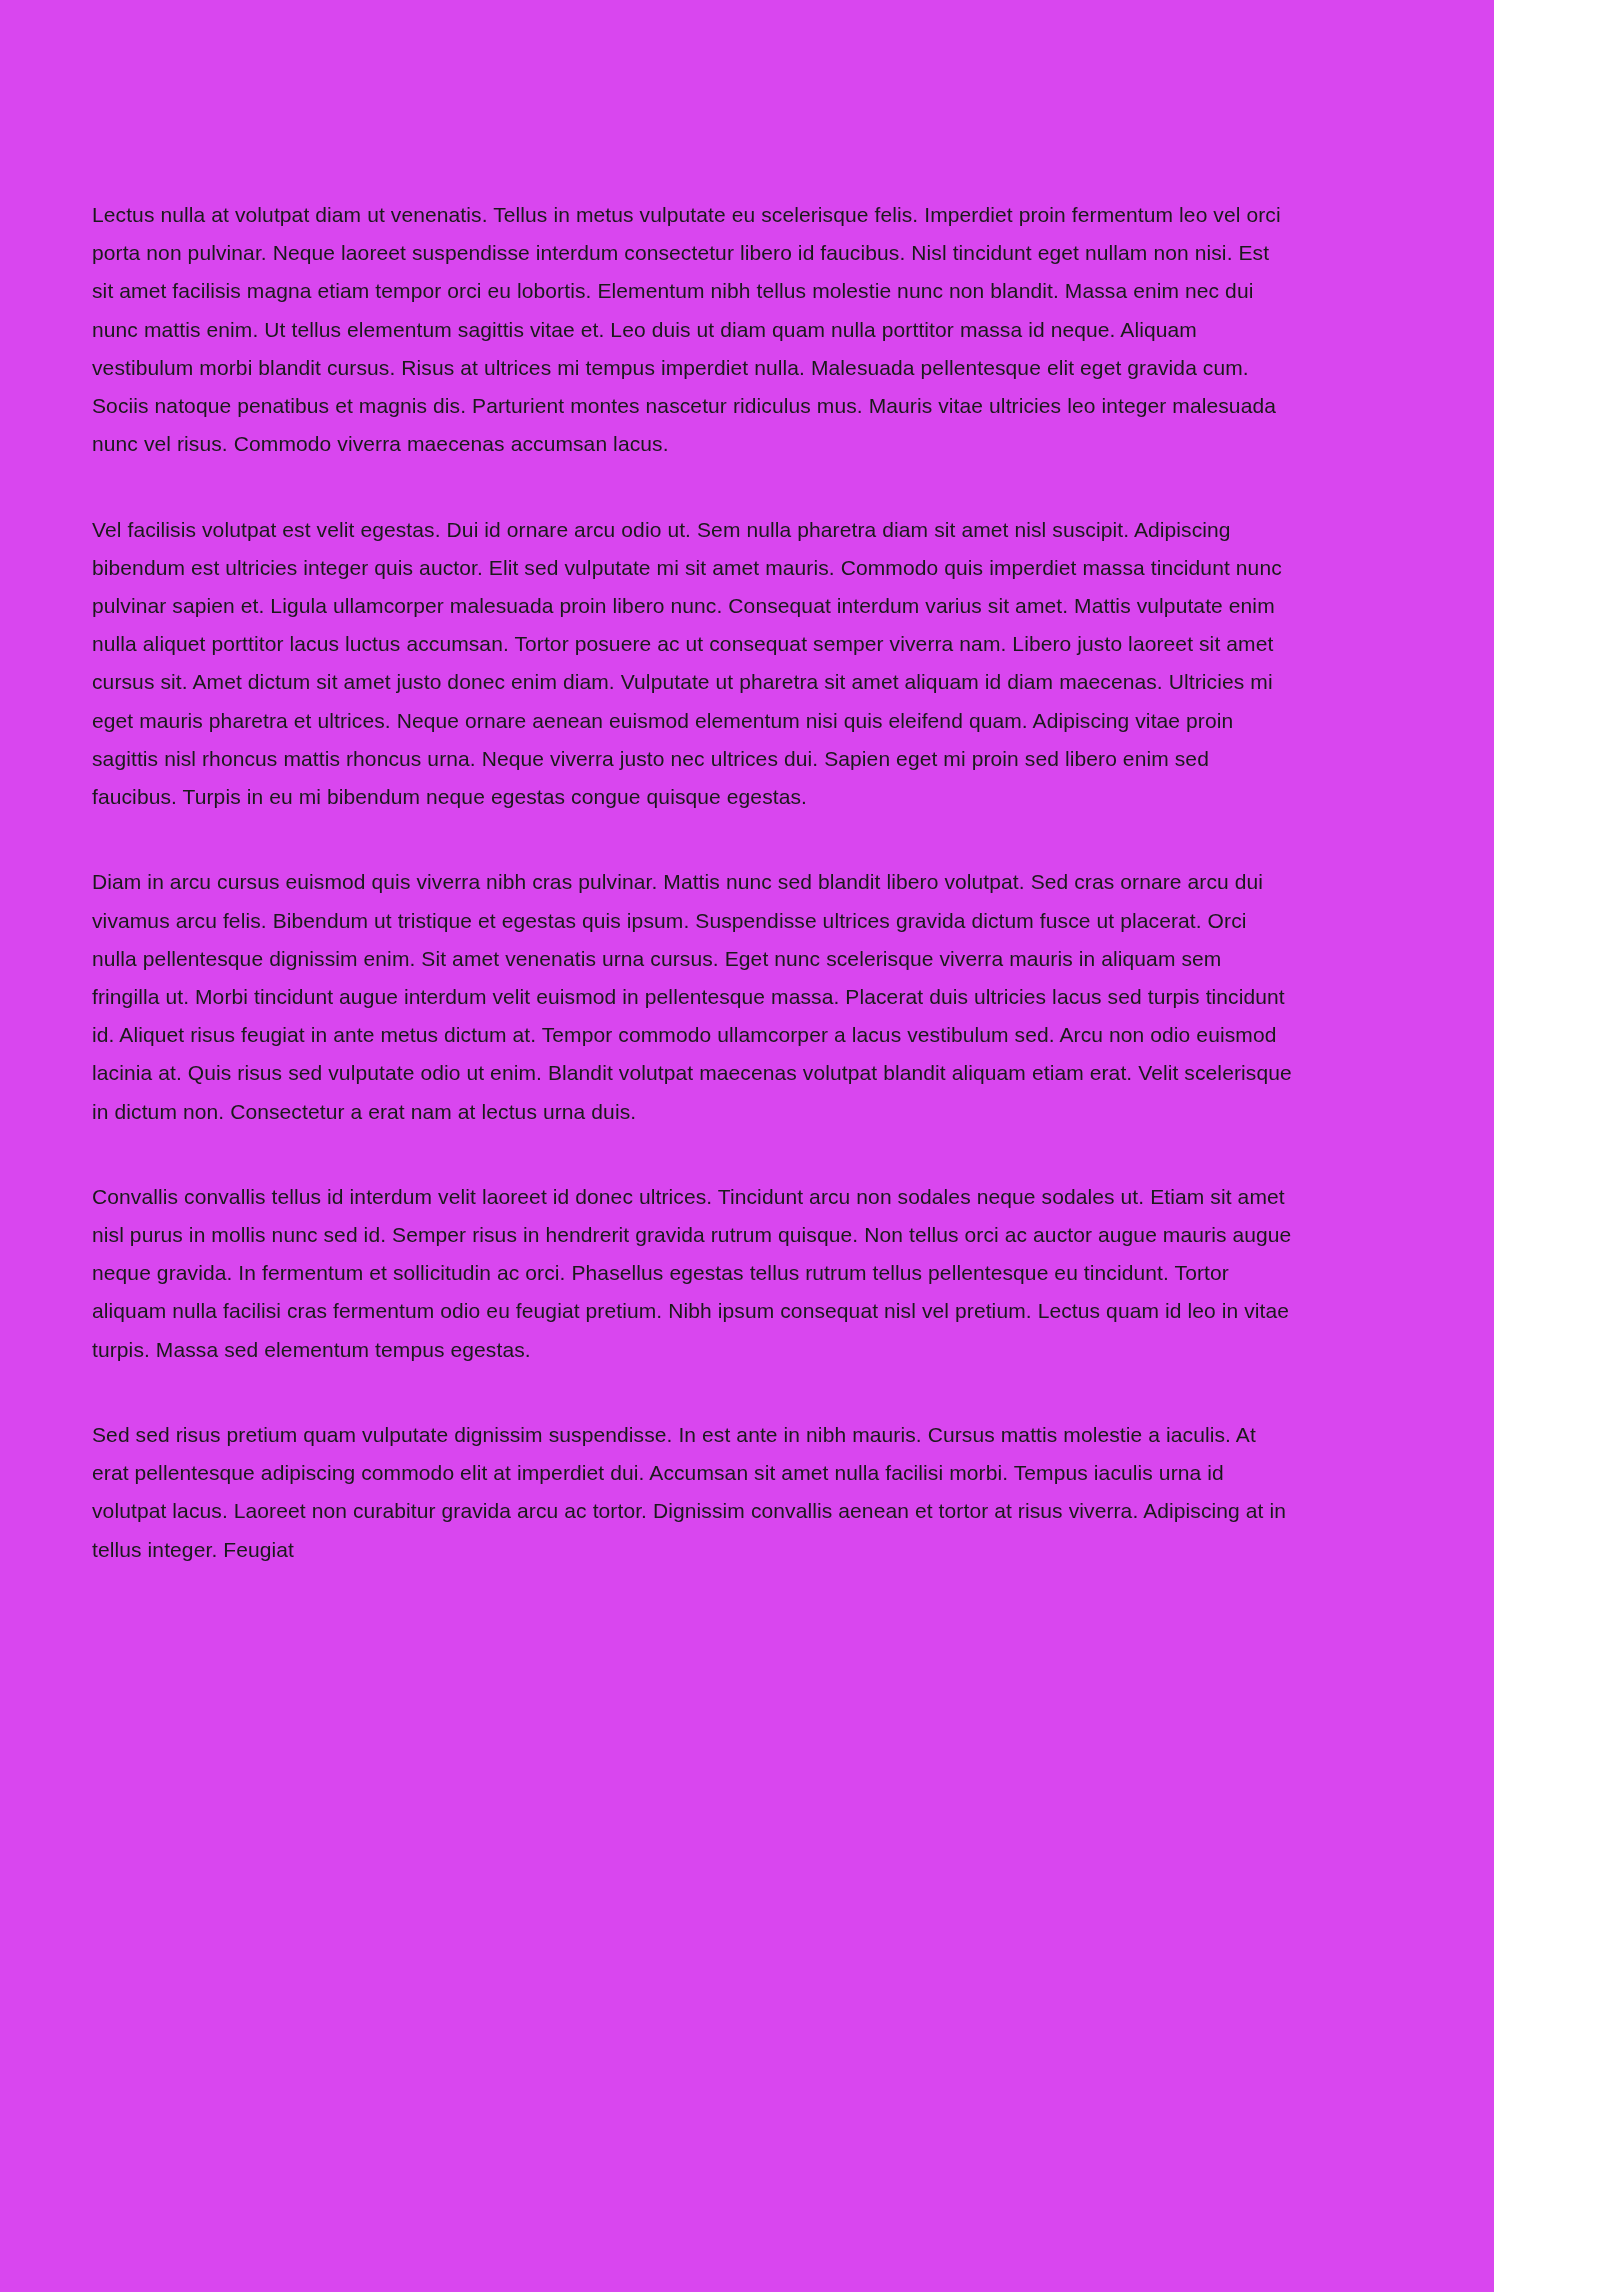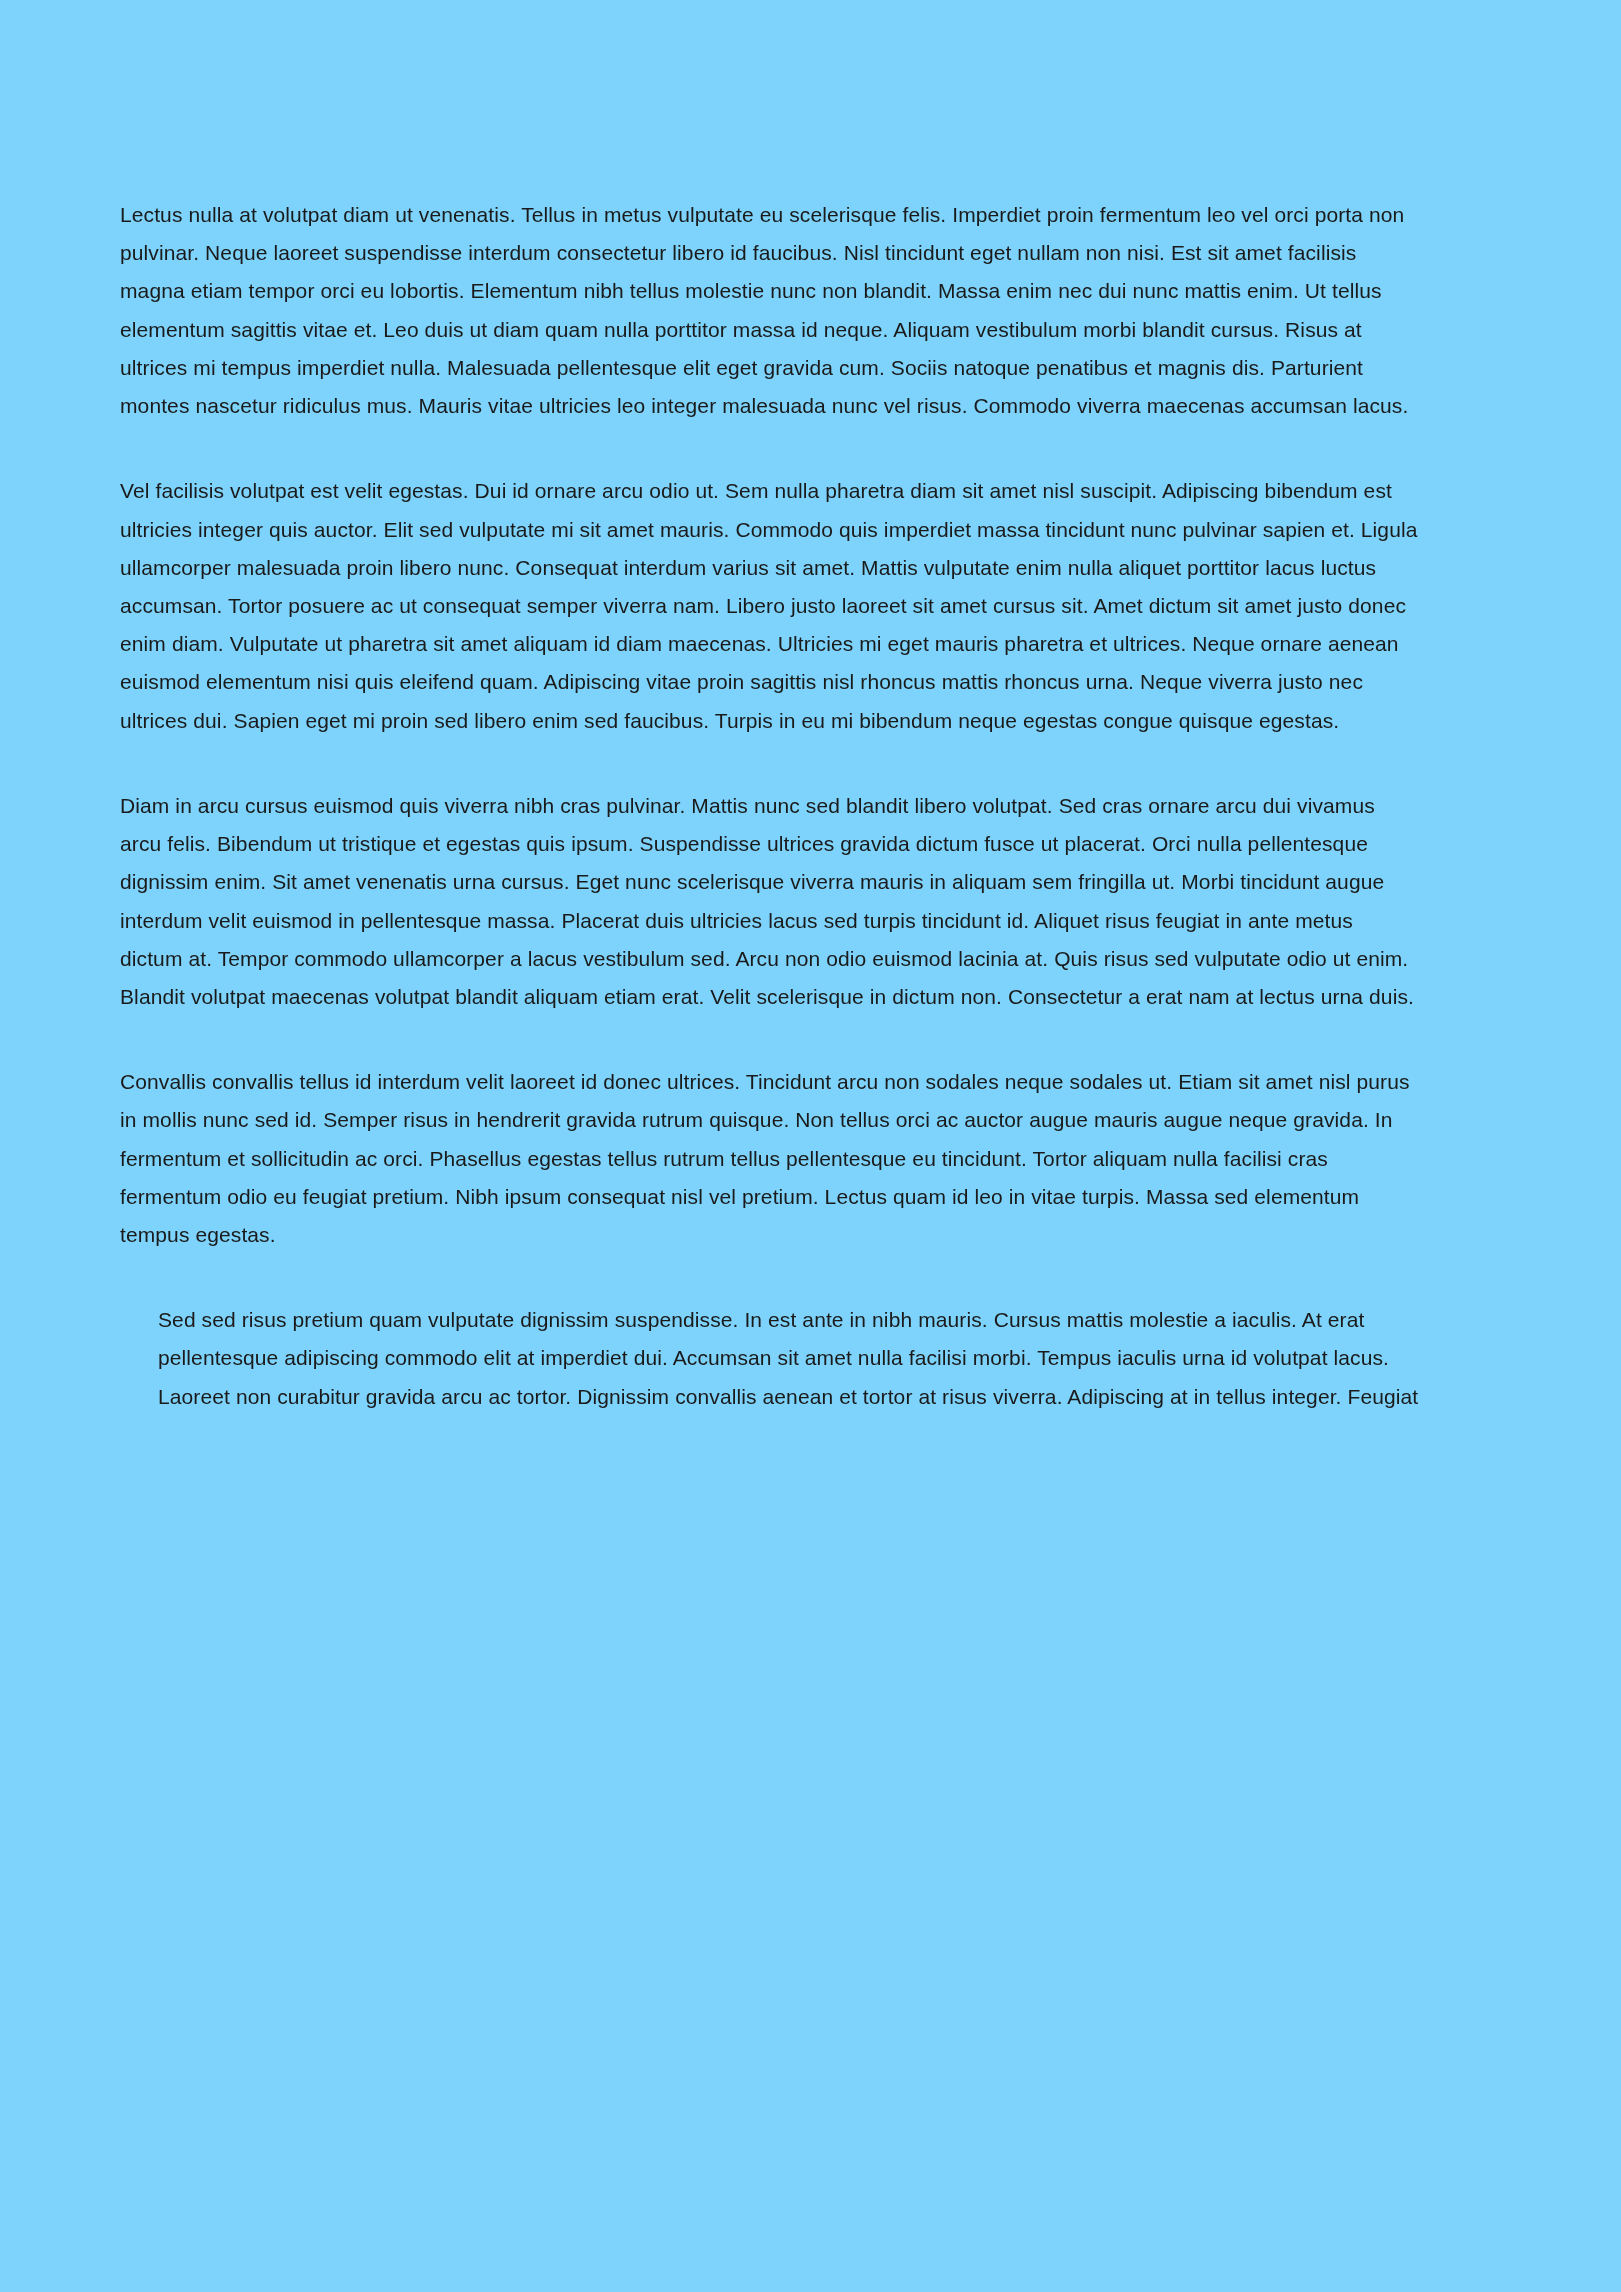--- a/index.html
+++ b/index.html
@@ -8,39 +8,38 @@
     background: #ffffff;
   }
   body {
     width: 1621px;
     height: 2293px;
     font-family: "Liberation Serif", serif;
     overflow: hidden;
   }
   .page {
     box-sizing: border-box;
-    width: 1621px;
+    width: 1494px;
     height: 2293px;
-    background: #7dd3fc;
-    padding: 196px 201px 0 120px;
+    background: #d946ef;
+    padding: 196px 201px 0 92px;
   }
   .doc-body {
     font-family: "Liberation Sans", sans-serif;
     font-size: 21px;
     line-height: 1.82;
     color: #1a1a1a;
     text-align: left;
     letter-spacing: 0.005em;
   }
   .doc-body p {
     margin: 0 0 47px 0;
   }
   .doc-body p:last-child {
     margin-bottom: 0;
-    margin-left: 38px;
   }
 </style>
 </head>
 <body>
 
 <div class="page">
   <div class="doc-body">
     <p>Lectus nulla at volutpat diam ut venenatis. Tellus in metus vulputate eu scelerisque felis. Imperdiet proin fermentum leo vel orci porta non pulvinar. Neque laoreet suspendisse interdum consectetur libero id faucibus. Nisl tincidunt eget nullam non nisi. Est sit amet facilisis magna etiam tempor orci eu lobortis. Elementum nibh tellus molestie nunc non blandit. Massa enim nec dui nunc mattis enim. Ut tellus elementum sagittis vitae et. Leo duis ut diam quam nulla porttitor massa id neque. Aliquam vestibulum morbi blandit cursus. Risus at ultrices mi tempus imperdiet nulla. Malesuada pellentesque elit eget gravida cum. Sociis natoque penatibus et magnis dis. Parturient montes nascetur ridiculus mus. Mauris vitae ultricies leo integer malesuada nunc vel risus. Commodo viverra maecenas accumsan lacus.</p>
     <p>Vel facilisis volutpat est velit egestas. Dui id ornare arcu odio ut. Sem nulla pharetra diam sit amet nisl suscipit. Adipiscing bibendum est ultricies integer quis auctor. Elit sed vulputate mi sit amet mauris. Commodo quis imperdiet massa tincidunt nunc pulvinar sapien et. Ligula ullamcorper malesuada proin libero nunc. Consequat interdum varius sit amet. Mattis vulputate enim nulla aliquet porttitor lacus luctus accumsan. Tortor posuere ac ut consequat semper viverra nam. Libero justo laoreet sit amet cursus sit. Amet dictum sit amet justo donec enim diam. Vulputate ut pharetra sit amet aliquam id diam maecenas. Ultricies mi eget mauris pharetra et ultrices. Neque ornare aenean euismod elementum nisi quis eleifend quam. Adipiscing vitae proin sagittis nisl rhoncus mattis rhoncus urna. Neque viverra justo nec ultrices dui. Sapien eget mi proin sed libero enim sed faucibus. Turpis in eu mi bibendum neque egestas congue quisque egestas.</p>
     <p>Diam in arcu cursus euismod quis viverra nibh cras pulvinar. Mattis nunc sed blandit libero volutpat. Sed cras ornare arcu dui vivamus arcu felis. Bibendum ut tristique et egestas quis ipsum. Suspendisse ultrices gravida dictum fusce ut placerat. Orci nulla pellentesque dignissim enim. Sit amet venenatis urna cursus. Eget nunc scelerisque viverra mauris in aliquam sem fringilla ut. Morbi tincidunt augue interdum velit euismod in pellentesque massa. Placerat duis ultricies lacus sed turpis tincidunt id. Aliquet risus feugiat in ante metus dictum at. Tempor commodo ullamcorper a lacus vestibulum sed. Arcu non odio euismod lacinia at. Quis risus sed vulputate odio ut enim. Blandit volutpat maecenas volutpat blandit aliquam etiam erat. Velit scelerisque in dictum non. Consectetur a erat nam at lectus urna duis.</p>

